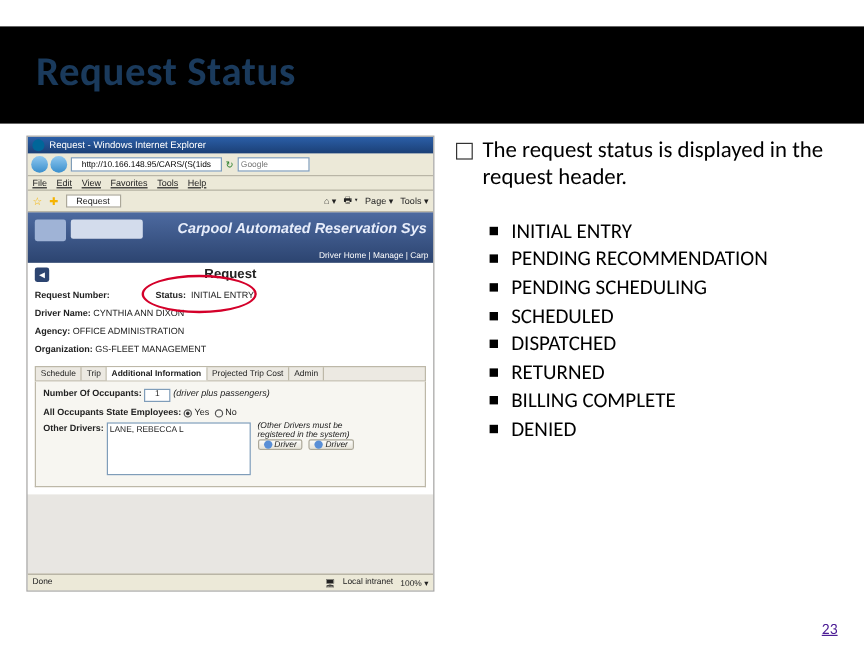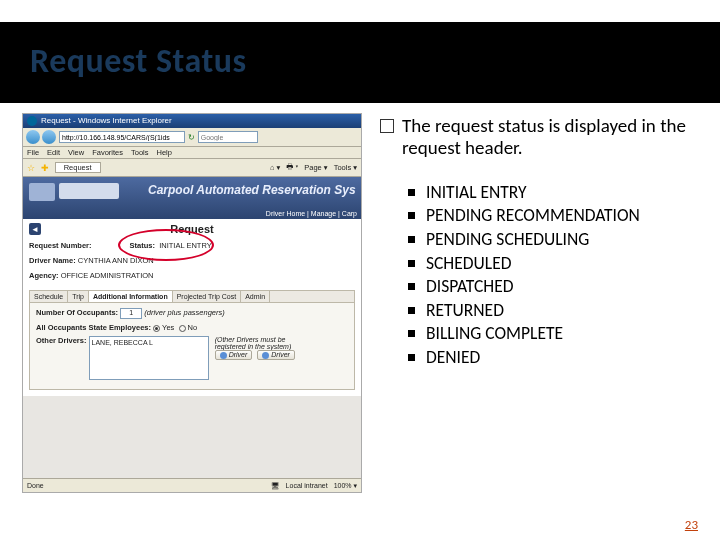--- a/index.html
+++ b/index.html
@@ -7,21 +7,21 @@
   .title-bar { background: #000; padding: 18px 30px 22px; margin-top: 22px; }
   .title-bar h1 { color: #1a3a5c; font-size: 34px; font-weight: 600; letter-spacing: 0.5px; }
   .content { display: flex; padding: 10px 22px 0 22px; gap: 18px; }
   .screenshot { width: 340px; height: 380px; background: #e8e6e2; border: 1px solid #aaa; position: relative; font-family: Tahoma, Arial, sans-serif; font-size: 8px; color: #222; overflow: hidden; }
   .ie-title { background: linear-gradient(#2b5fa8,#1b3f75); color: #fff; padding: 2px 4px; font-size: 8px; display: flex; align-items: flex-start; gap: 4px; }
   .ie-title .e { width: 10px; height: 10px; background: #069; border-radius: 50%; display: inline-block; position: relative; }
   .ie-addr { background: #ece9d8; padding: 2px 3px; display: flex; gap: 3px; align-items: center; border-bottom: 1px solid #aca899; }
   .ie-addr .nav { display: flex; gap: 2px; }
   .ie-addr .navbtn { width: 14px; height: 14px; background: linear-gradient(#8fc8f0,#3a8fcc); border-radius: 50%; display: inline-block; }
   .ie-addr input { font-size: 7px; height: 12px; border: 1px solid #7f9db9; padding: 0 2px; }
-  .ie-menu { background: #ece9d8; padding: 1px 4px; display: flex; gap: 8px; border-bottom: 1px solid #aca899; font-size: 7.5px; }
+  .ie-menu { background: #ece9d8; padding: 1px 4px; display: flex; gap: 8px; border-bottom: 1px solid #aca899; font-size: 7.5px; text-decoration: underline; }
   .ie-menu span { text-decoration: underline; text-decoration-color: transparent; }
   .ie-tool { background: #ece9d8; padding: 2px 4px; display: flex; gap: 6px; align-items: center; border-bottom: 1px solid #aca899; font-size: 7.5px; }
   .ie-tool .star { color: #f5b301; font-size: 9px; }
   .banner { background: linear-gradient(#4d6aa0,#2c4470); color: #cfe0ff; padding: 6px 6px 3px; position: relative; height: 42px; }
   .banner .seal { width: 26px; height: 18px; background: #9fb3d6; display: inline-block; vertical-align: top; border-radius: 2px; }
   .banner .cars { width: 60px; height: 16px; background: #d3dcec; display: inline-block; border-radius: 2px; margin-left: 2px; }
   .banner-text { position: absolute; left: 92px; top: 6px; font-style: italic; font-weight: bold; font-size: 12px; color: #e8eefc; white-space: nowrap; margin-left: 33px; }
   .banner-nav { position: absolute; right: 4px; bottom: 2px; font-size: 7px; color: #fff; }
   .page { background: #fff; padding: 4px 6px 6px; }
   .page-title-row { display: flex; align-items: center; }
@@ -45,42 +45,42 @@
   .mini-btn .ic { width: 7px; height: 7px; background: #5a8fd6; display: inline-block; border-radius: 50%; margin-right: 2px; vertical-align: middle; }
   .status-bar { position: absolute; bottom: 0; left: 0; right: 0; height: 14px; background: #ece9d8; border-top: 1px solid #aca899; font-size: 7px; display: flex; align-items: center; padding: 0 4px; justify-content: space-between; }
   .status-bar .seg { display: flex; gap: 6px; align-items: center; }
   .right-col { flex: 1; padding-top: 2px; }
   .lead { display: flex; align-items: flex-start; gap: 8px; }
   .lead .box { width: 14px; height: 14px; border: 1.5px solid #333; flex: 0 0 auto; margin-top: 4px; }
   .lead p { font-size: 19px; line-height: 1.15; }
   .status-list { margin: 22px 0 0 28px; list-style: none; }
   .status-list li { font-size: 17.5px; line-height: 1.35; position: relative; padding-left: 18px; }
   .status-list li::before { content: ""; width: 7px; height: 7px; background: #000; position: absolute; left: 0; top: 8px; }
-  .page-num { position: absolute; right: 22px; bottom: 8px; font-size: 13px; color: #c2410c; text-decoration: underline; }
+  .page-num { position: absolute; right: 22px; bottom: 8px; font-size: 13px; color: #4c1d95; text-decoration: underline; }
 </style>
 </head>
 <body>
 
 <div class="title-bar">
   <h1>Request Status</h1>
 </div>
 
 <div class="content">
 
   <div class="screenshot">
     <div class="ie-title">
       <span class="e"></span>
       <span>Request - Windows Internet Explorer</span>
     </div>
     <div class="ie-addr">
       <span class="nav">
         <span class="navbtn"></span>
         <span class="navbtn"></span>
       </span>
-      <input style="width: 126px;" value="http://10.166.148.95/CARS/(S(1ids">
+      <input style="width: 126px; text-align: center;" value="http://10.166.148.95/CARS/(S(1ids">
       <span style="color:#2a7e2a">↻</span>
       <input style="width: 60px;" placeholder="Google">
     </div>
     <div class="ie-menu">
       <span>File</span>
       <span>Edit</span>
       <span>View</span>
       <span>Favorites</span>
       <span>Tools</span>
       <span>Help</span>
@@ -116,20 +116,24 @@
           <span class="circle"></span>
         </span>
       </div>
       <div class="field-row">
         <b>Driver Name:</b>
         <span>CYNTHIA ANN DIXON</span>
       </div>
       <div class="field-row">
         <b>Agency:</b>
         <span>OFFICE ADMINISTRATION</span>
+      </div>
+      <div class="field-row">
+        <b>Organization:</b>
+        <span>GS-FLEET MANAGEMENT</span>
       </div>
 
       <div class="tabs">
         <span>Schedule</span>
         <span>Trip</span>
         <span class="active">Additional Information</span>
         <span>Projected Trip Cost</span>
         <span>Admin</span>
       </div>
 

